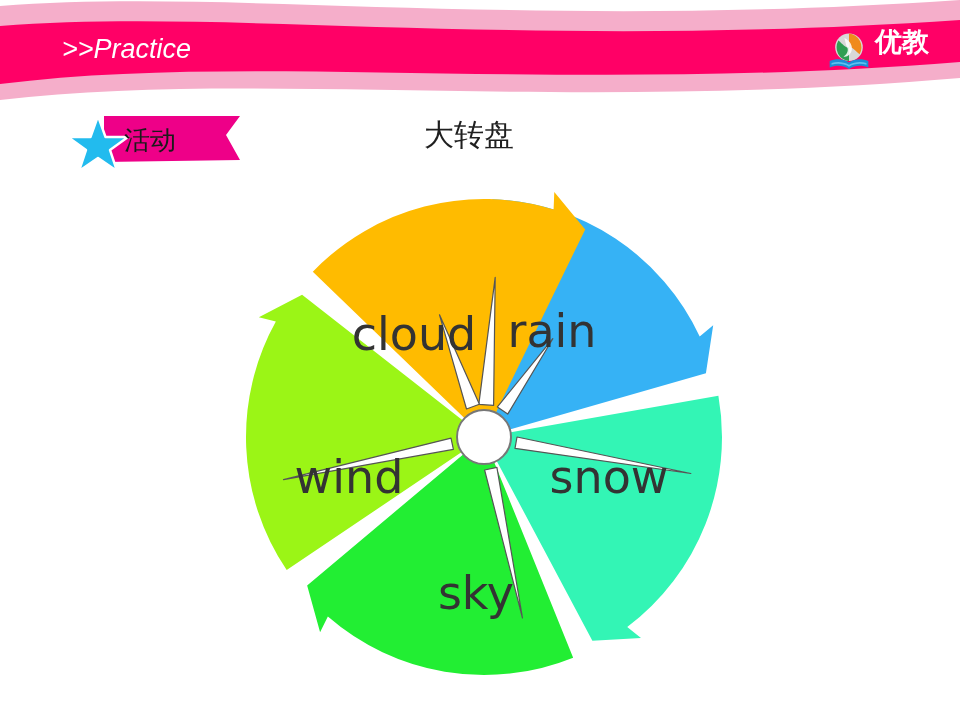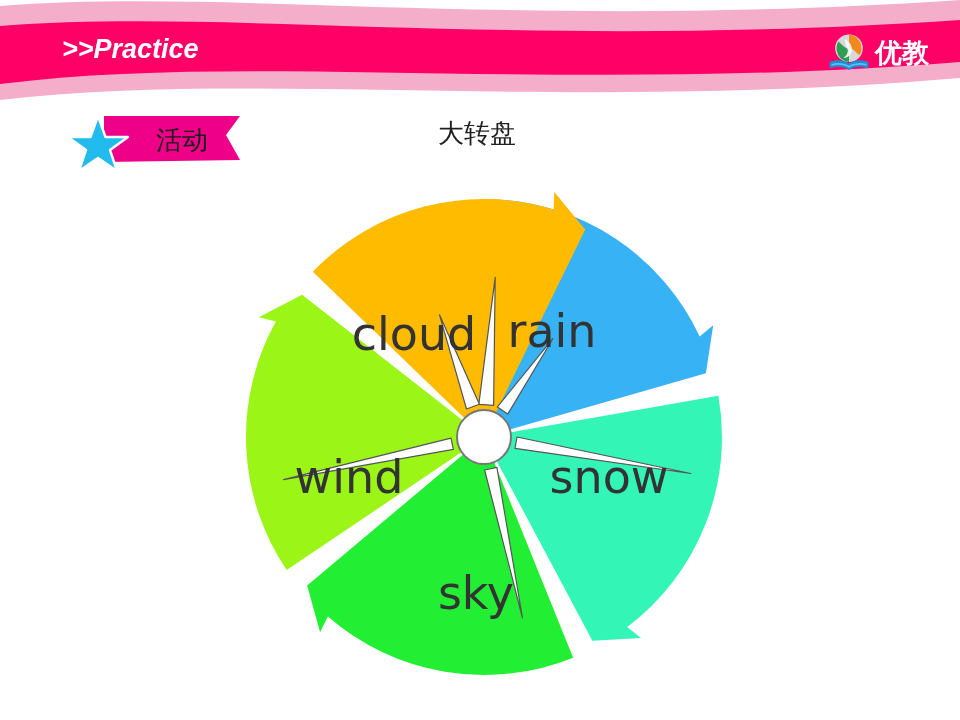--- a/index.html
+++ b/index.html
@@ -34,38 +34,37 @@
     pointer-events: none;
   }
   #header-band svg { display: block; }
 
   #header-title {
     position: absolute;
     left: 62px;
     top: 34px;
     font-family: "Liberation Sans", sans-serif;
     font-size: 27px;
-    font-weight: bold;
+    font-weight: normal;
     font-style: italic;
     color: #ffffff;
     letter-spacing: 0px;
     white-space: nowrap;
     z-index: 6;
   }
 
   
   #logo {
     position: absolute;
     left: 826px;
     top: 28px;
     width: 126px;
     height: 48px;
     z-index: 7;
     display: flex;
-    align-items: center;
   }
   #logo-mark { width: 46px; height: 46px; flex: none; }
   #logo-text {
     font-family: "DejaVu Sans", sans-serif;
     font-size: 27px;
     font-weight: bold;
     color: #ffffff;
     margin-left: 3px;
     line-height: 1;
     white-space: nowrap;
@@ -79,39 +78,38 @@
     width: 190px;
     height: 62px;
     z-index: 5;
   }
   #activity-badge svg { display: block; position:absolute; left:0; top:0; }
   #activity-label {
     position: absolute;
     left: 56px;
     top: 12px;
     width: 116px;
-    text-align: center;
+    text-align: left;
     font-family: "DejaVu Sans", sans-serif;
     font-size: 26px;
     color: #1a1a1a;
     line-height: 36px;
     white-space: nowrap;
   }
 
   
   #wheel-caption {
     position: absolute;
     left: 424px;
     top: 116px;
-    font-family: Liberation Mono, monospace;
-    font-size: 26px;
+    font-family: Liberation Serif, serif;
+    font-size: 30px;
     color: #1f1f1f;
     white-space: nowrap;
     line-height: 38px;
-    margin-left: 14px;
   }
   #prompt-block {
     position: absolute;
     left: 580px;
     top: 118px;
     font-family: "Liberation Sans", sans-serif;
     font-size: 38px;
     color: #3a3a3a;
     line-height: 48px;
     white-space: nowrap;

